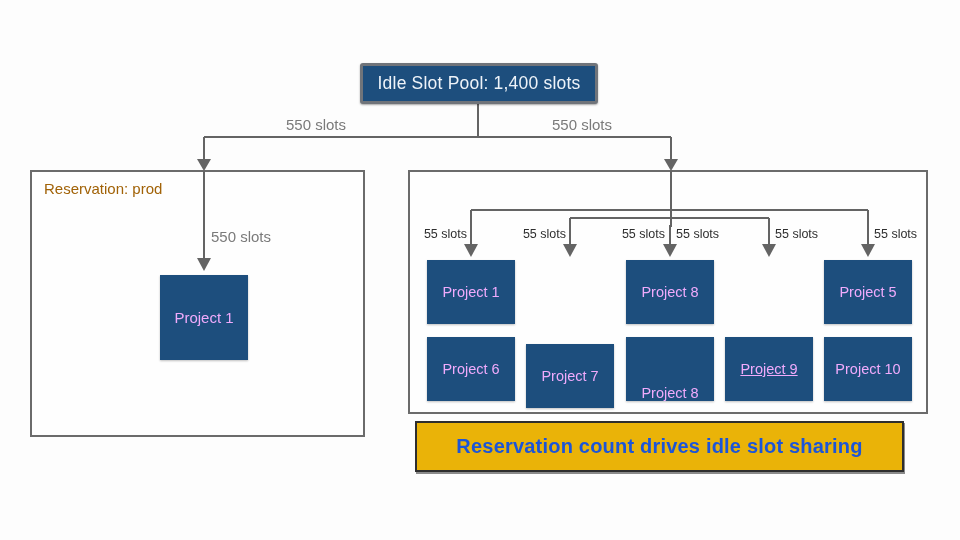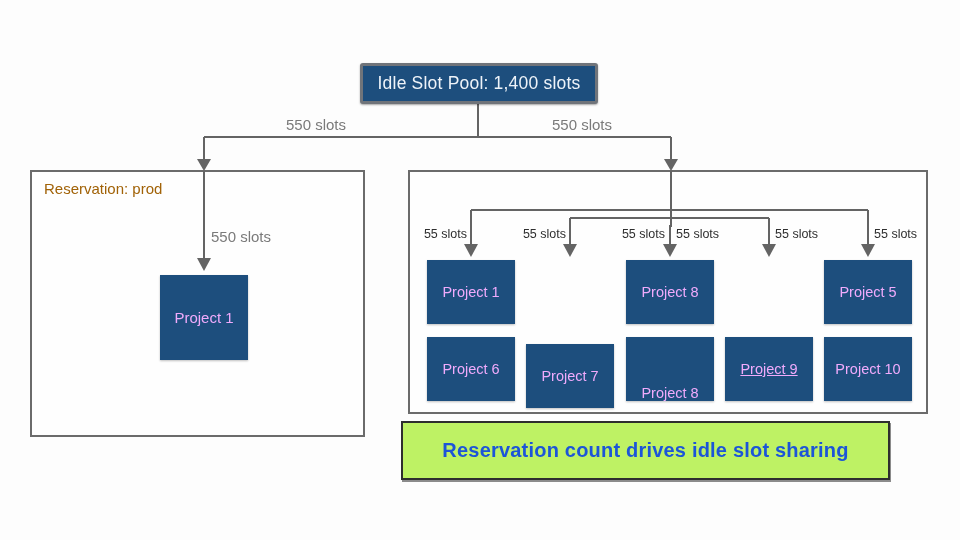--- a/index.html
+++ b/index.html
@@ -32,22 +32,22 @@
   .lbl-55  { color:#2f2f2f; font-size:12.5px; width:49px; }
   .ta-r { text-align:right; } .ta-l { text-align:left; }
 
   
   .proj { position:absolute; width:88px; height:64px; background:#1d4e7d;
           color:#f0abfc; display:flex; align-items:center; justify-content:center;
           font-size:14.5px; z-index:3; box-shadow:0 1px 2px rgba(0,0,0,.25); }
   .proj-prod { left:160px; top:275px; width:88px; height:85px; font-size:15px; }
 
   
-  .caption-box { position:absolute; left:401px; top:421px; width:489px; height:59px;
-                 background:#bef264; border:2px solid #2e2e2e; z-index:3;
+  .caption-box { position:absolute; left:415px; top:421px; width:489px; height:51px;
+                 background:#eab308; border:2px solid #2e2e2e; z-index:3;
                  display:flex; align-items:center; justify-content:center;
                  box-shadow:1px 2px 0 rgba(0,0,0,.45); }
   .caption-text { color:#1c55d8; font-weight:bold; font-size:20px; letter-spacing:.2px; }
 </style>
 </head>
 <body>
 
 <div id="stage">
 
   <div class="pool-box">

